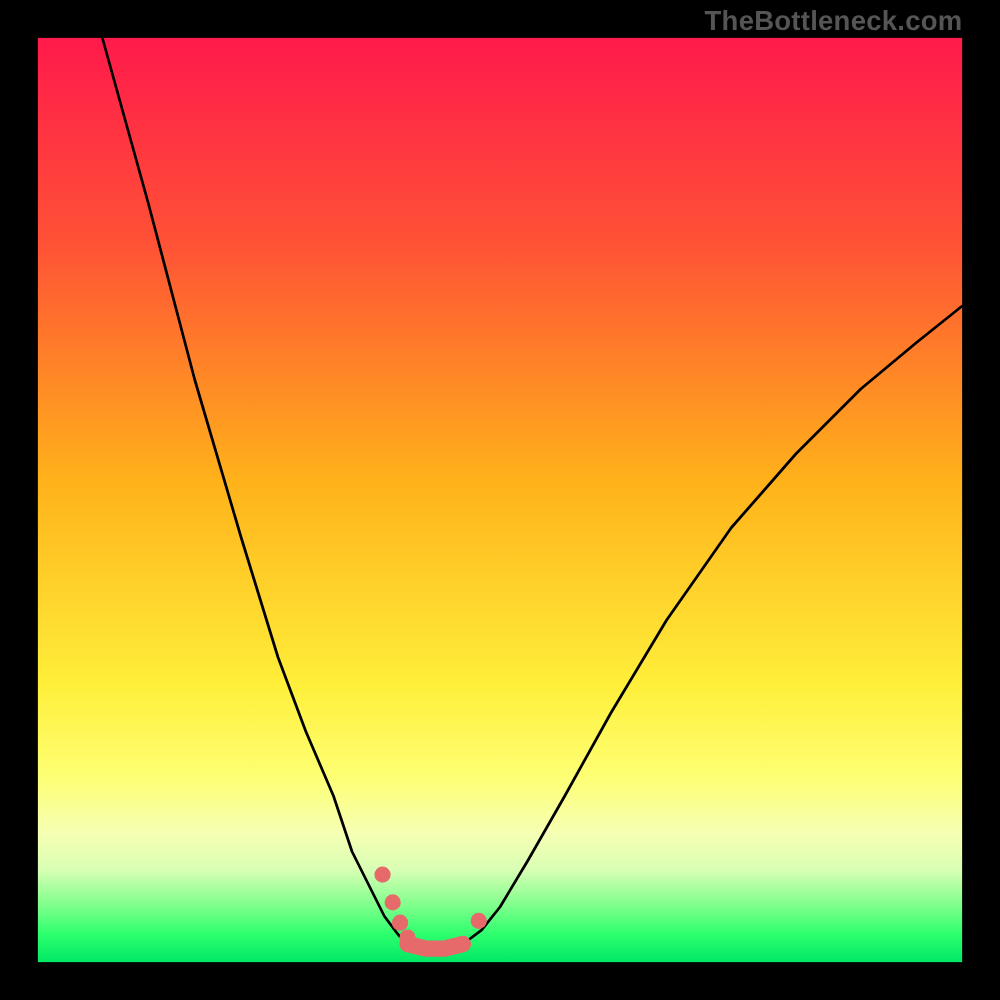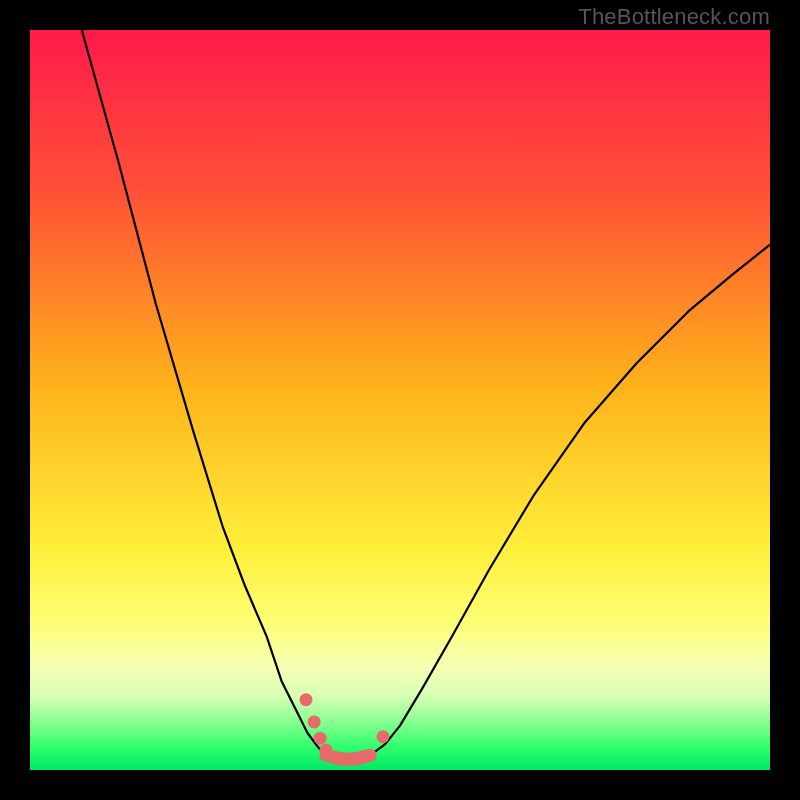--- a/index.html
+++ b/index.html
@@ -23,21 +23,21 @@
     width: 740px;
     height: 740px;
     overflow: hidden;
   }
   .watermark {
     position: absolute;
     top: 4px;
     right: 30px;
     color: #555;
     font-size: 22px;
-    font-weight: 400;
+    font-weight: 700;
     letter-spacing: 0.2px;
     z-index: 50;
   }
 </style>
 </head>
 <body>
 
 <div class="frame">
   <div class="watermark">TheBottleneck.com</div>
   <div class="plot">

